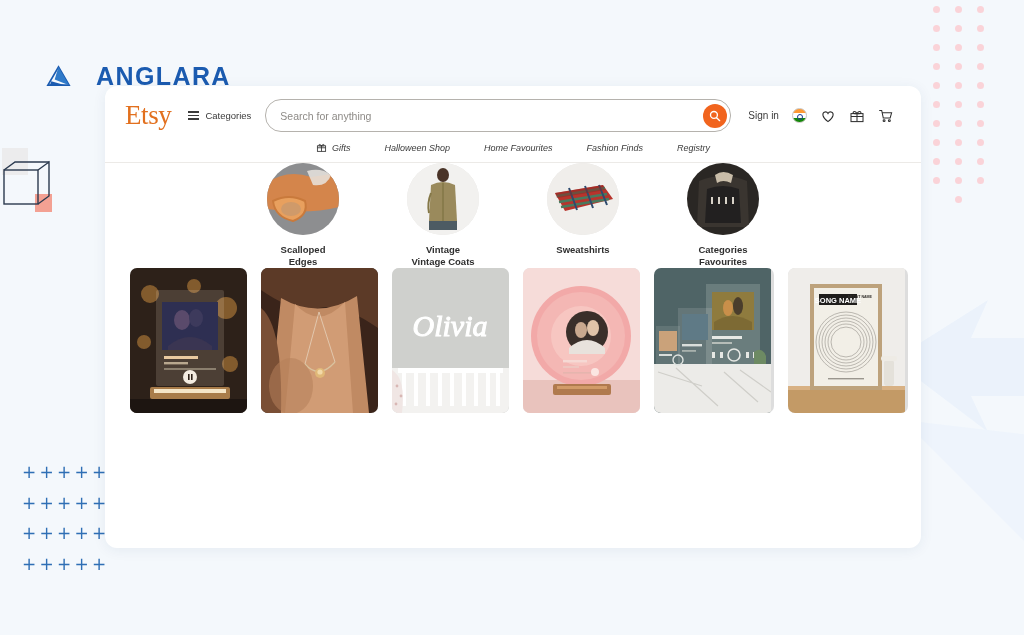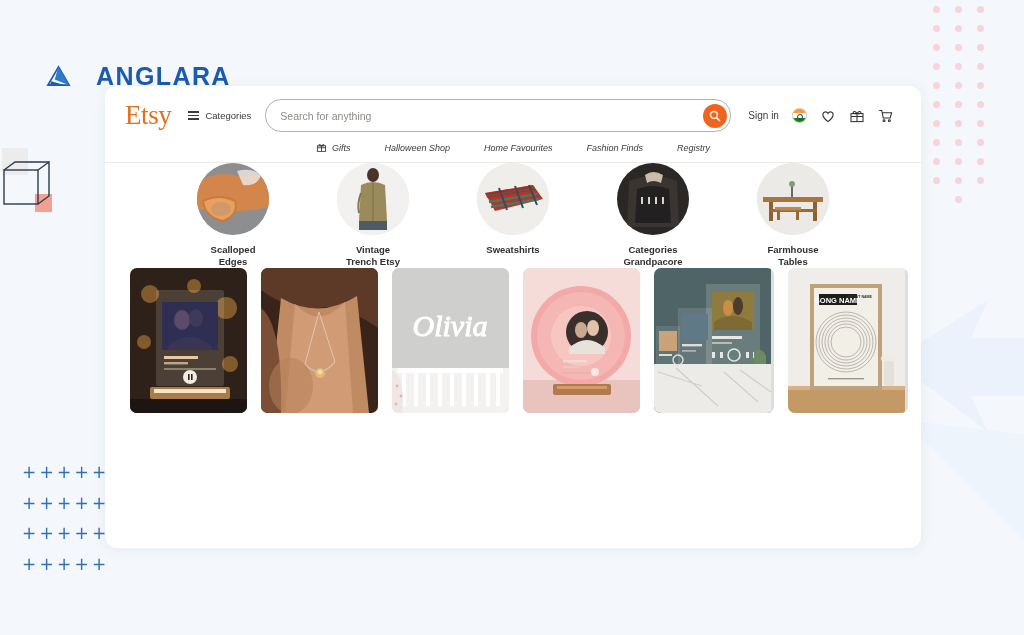--- a/index.html
+++ b/index.html
@@ -355,21 +355,21 @@
         <div class="circle-img">
           <svg viewBox="0 0 72 72" width="72" height="72">
             <rect width="72" height="72" fill="#f2f1ef"></rect>
             <ellipse cx="36" cy="12" rx="6" ry="7" fill="#4a3428"></ellipse>
             <path d="M24 22 Q36 16 48 22 L50 58 Q36 62 22 58 Z" fill="#9a8a5c"></path>
             <path d="M36 20 L36 58" stroke="#857848" stroke-width="1.6"></path>
             <path d="M24 30 Q20 40 22 50" stroke="#857848" stroke-width="2" fill="none"></path>
             <rect x="22" y="58" width="28" height="9" fill="#4d5b63"></rect>
           </svg>
         </div>
-        <div class="circle-label"><span>Vintage</span><br><span>Trench Etsy</span></div>
+        <div class="circle-label"><span>Vintage</span><br><span>Vintage Coats</span></div>
       </div>
       <div class="circle-item">
         <div class="circle-img">
           <svg viewBox="0 0 72 72" width="72" height="72">
             <rect width="72" height="72" fill="#f0eeeb"></rect>
             <path d="M8 30 L56 22 L66 36 L18 48 Z" fill="#b7342c"></path>
             <path d="M10 33 L58 25 M12 39 L60 31 M14 44 L62 36" stroke="#4a7a5e" stroke-width="2.5"></path>
             <path d="M22 25 L30 47 M38 23 L46 45 M52 22 L60 42" stroke="#2f4b6e" stroke-width="2"></path>
             <path d="M8 30 L56 22 L58 27 L10 35 Z" fill="#8f241f" opacity=".5"></path>
           </svg>
@@ -384,38 +384,21 @@
             <path d="M20 26 Q36 20 52 26 L54 60 L18 60 Z" fill="#222020"></path>
             <g fill="#d8d2c8">
               <rect x="24" y="34" width="2" height="7"></rect>
               <rect x="31" y="34" width="2" height="7"></rect>
               <rect x="38" y="34" width="2" height="7"></rect>
               <rect x="45" y="34" width="2" height="7"></rect>
             </g>
             <path d="M28 12 Q36 6 46 12 L44 20 Q36 16 30 20 Z" fill="#c9bda9"></path>
           </svg>
         </div>
-        <div class="circle-label"><span>Categories</span><br><span>Grandpacore</span></div>
-      </div>
-      <div class="circle-item">
-        <div class="circle-img">
-          <svg viewBox="0 0 72 72" width="72" height="72">
-            <rect width="72" height="72" fill="#eceae6"></rect>
-            <rect x="6" y="34" width="60" height="5" fill="#a9753f"></rect>
-            <rect x="12" y="39" width="4" height="19" fill="#8e5f31"></rect>
-            <rect x="56" y="39" width="4" height="19" fill="#8e5f31"></rect>
-            <rect x="12" y="46" width="48" height="3" fill="#9a6936"></rect>
-            <rect x="18" y="44" width="26" height="3.5" fill="#b9894f"></rect>
-            <rect x="20" y="47" width="3" height="10" fill="#9a6936"></rect>
-            <rect x="39" y="47" width="3" height="10" fill="#9a6936"></rect>
-            <rect x="34" y="22" width="2" height="12" fill="#6f6a60"></rect>
-            <circle cx="35" cy="21" r="3" fill="#8b9b7a"></circle>
-          </svg>
-        </div>
-        <div class="circle-label"><span>Farmhouse</span><br><span>Tables</span></div>
+        <div class="circle-label"><span>Categories</span><br><span>Favourites</span></div>
       </div>
     </div>
 
 
   <div class="cards-row" id="cardsRow">
       <div class="pcard">
         <div class="pcard-img">
           <svg viewBox="0 0 117 145" width="117" height="145">
             <rect width="117" height="145" fill="#2d2119"></rect>
             <g fill="#c98b3e" opacity=".55">

